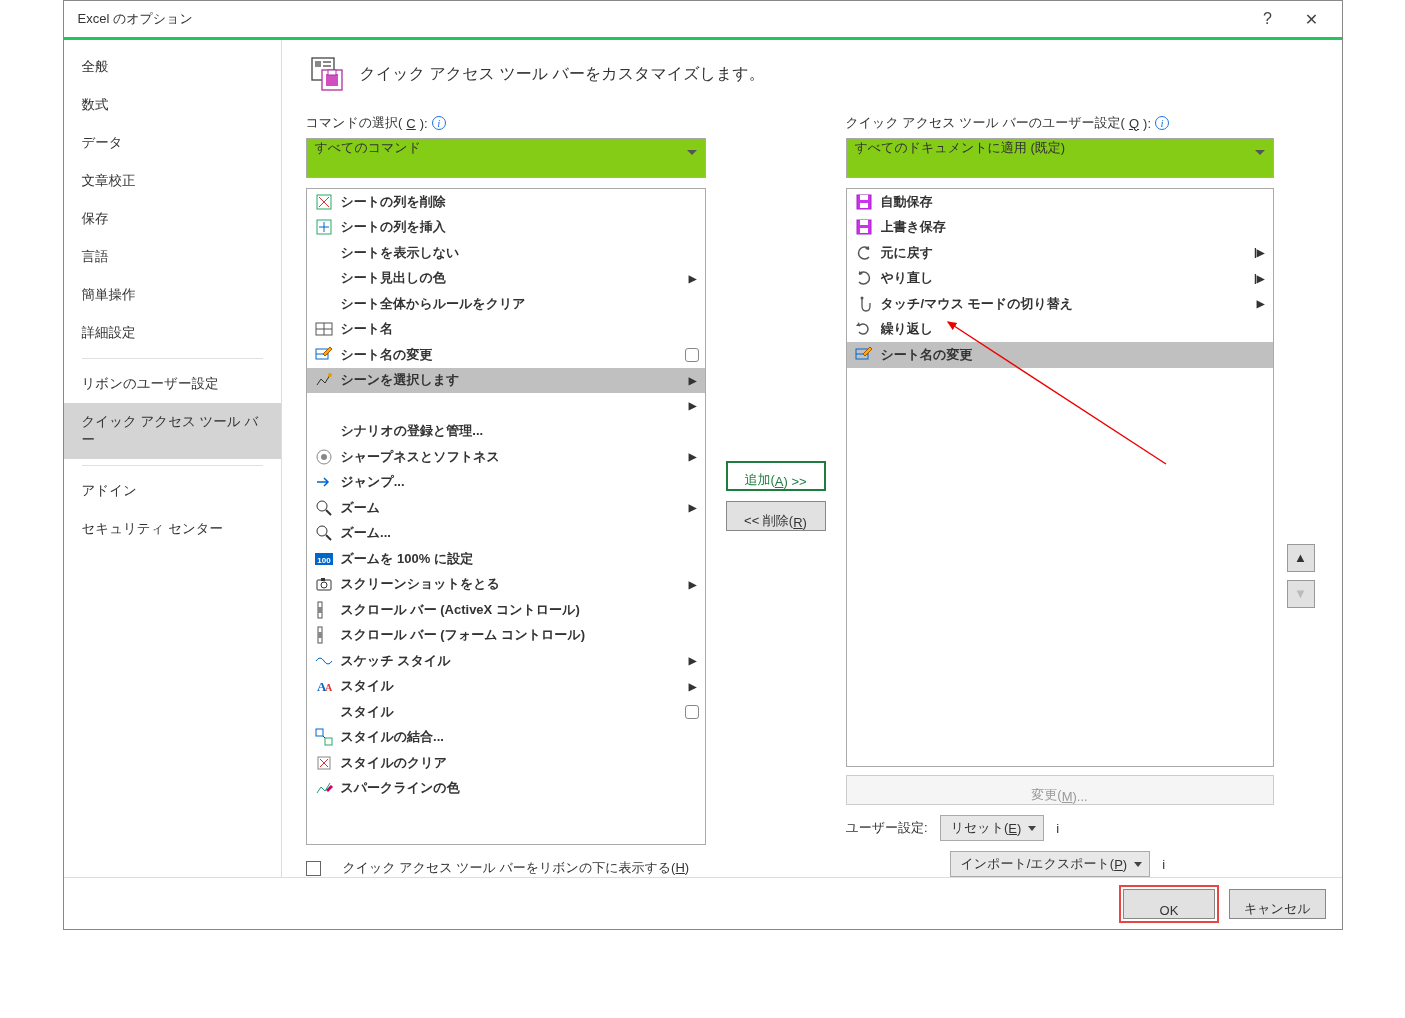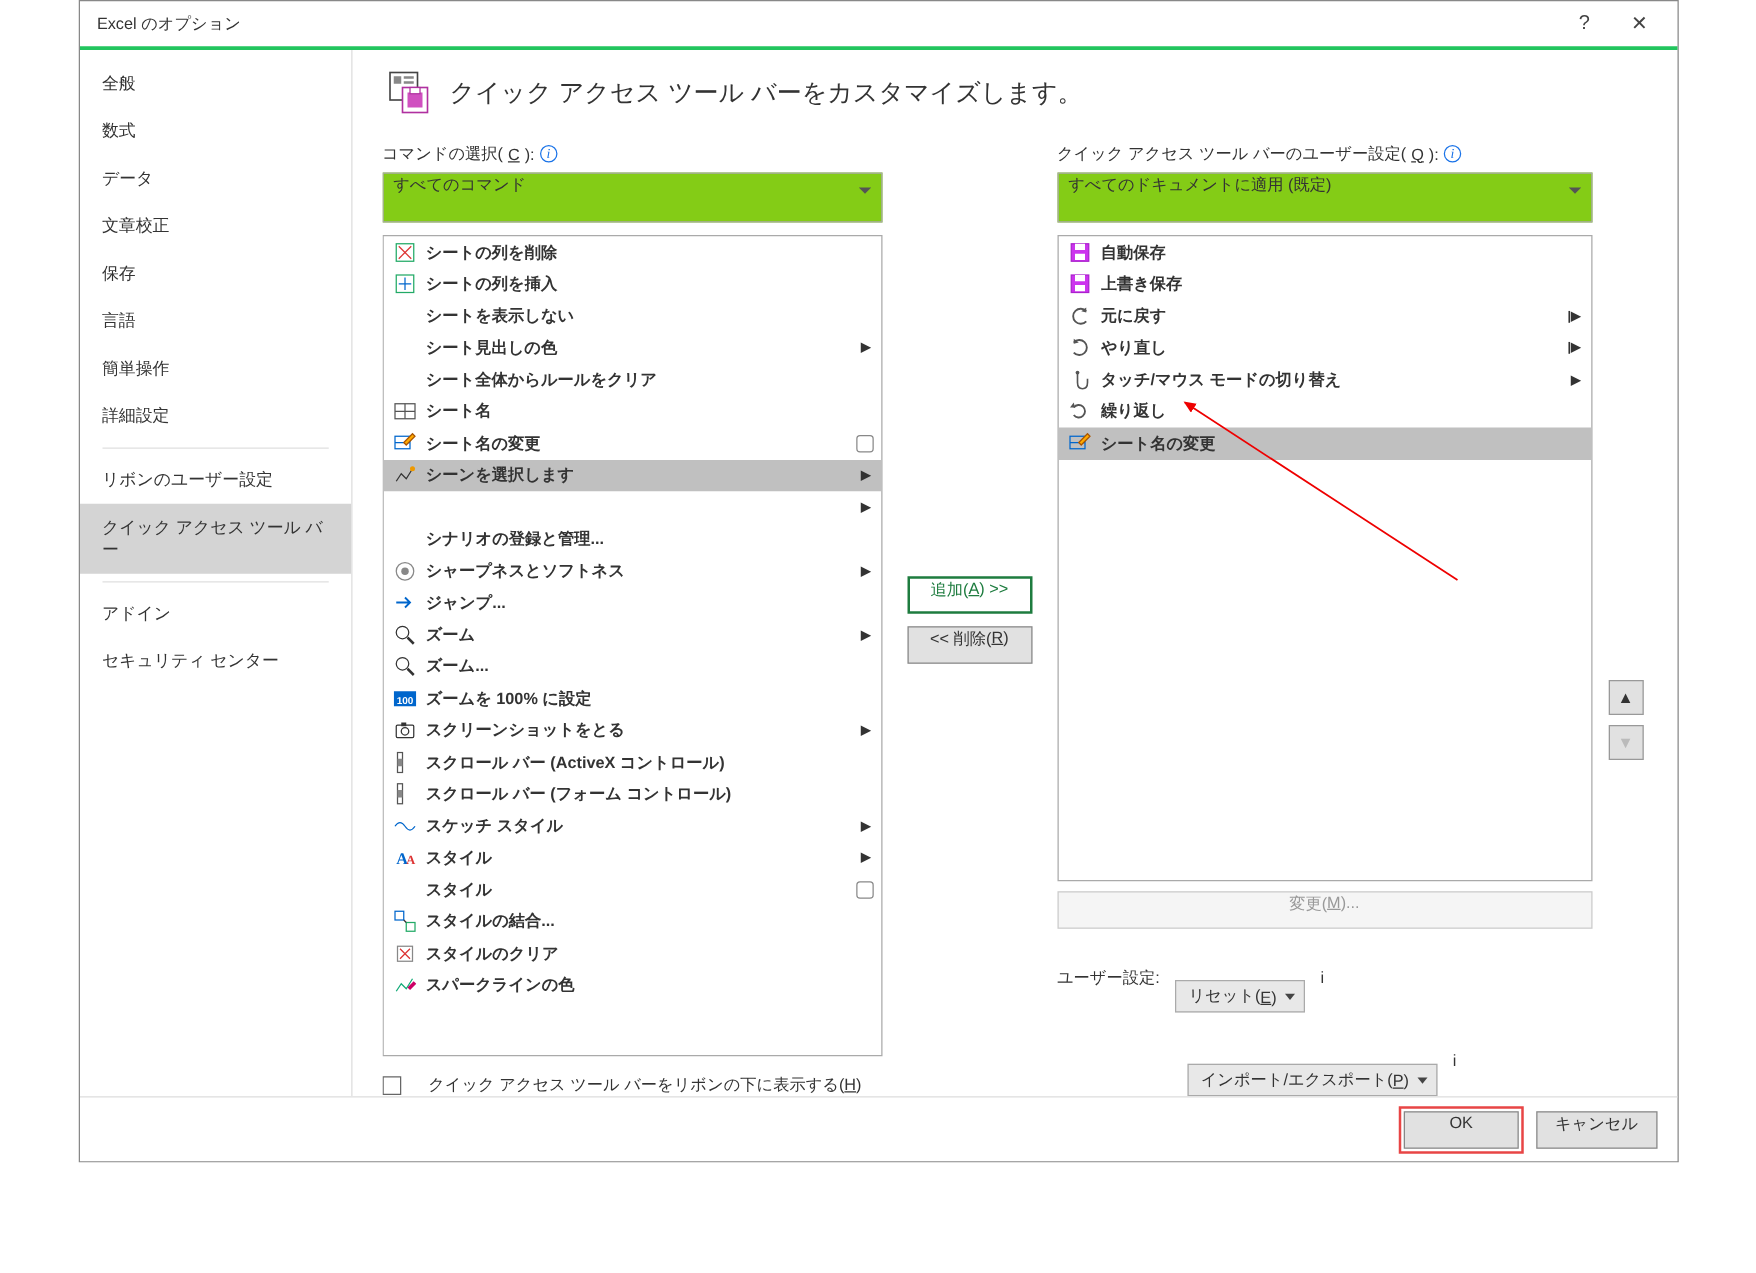--- a/index.html
+++ b/index.html
@@ -7,51 +7,51 @@
 .window { width: 1280px; height: 930px; border: 1px solid #888; background: #fff; display: flex; flex-direction: column; margin: 0 auto; }
 .titlebar { height: 36px; display: flex; align-items: center; padding: 0 8px 0 14px; }
 .titlebar .title { flex: 1; font-size: 13px; }
 .titlebar .tbtn { width: 44px; height: 30px; display: flex; align-items: center; justify-content: center; font-size: 16px; color: #444; cursor: pointer; }
 .body { flex: 1; display: flex; border-top: 3px solid #22c55e; overflow: hidden; }
 .sidebar { width: 218px; border-right: 1px solid #ddd; background: #fff; padding-top: 8px; overflow-y: auto; }
 .sidebar-item { padding: 10px 18px; cursor: pointer; font-size: 13.5px; }
 .sidebar-item.sel { background: #d4d4d4; }
 .divider { height: 1px; background: #e0e0e0; margin: 6px 18px; }
 .main { flex: 1; padding: 16px 24px 0 24px; display: flex; flex-direction: column; overflow: hidden; }
-.heading { display: flex; align-items: center; gap: 14px; font-size: 20px; margin-bottom: 22px; margin-left: 4px; }
+.heading { display: flex; align-items: center; gap: 14px; font-size: 16px; margin-bottom: 22px; margin-left: 4px; }
 .heading-icon { width: 36px; height: 36px; position: relative; }
 .heading-icon svg { width: 36px; height: 36px; }
 .cols { flex: 1; display: flex; gap: 10px; overflow: hidden; }
 .col { display: flex; flex-direction: column; }
 .colL { width: 400px; }
 .colM { width: 120px; align-items: center; justify-content: center; gap: 10px; }
 .colR { flex: 1; }
 .colArrows { width: 34px; align-items: center; justify-content: center; gap: 8px; padding-top: 160px; }
 .label-row { font-size: 13px; margin-bottom: 6px; display: flex; align-items: center; gap: 4px; }
 .label-row .info { color: #1a73e8; font-size: 11px; border: 1px solid #1a73e8; border-radius: 50%; width: 14px; height: 14px; display: inline-flex; align-items: center; justify-content: center; font-family: Georgia, serif; font-style: italic; }
 .under { text-decoration: underline; }
 .dropdown { height: 40px; border: 1px solid #aaa; background: #84cc16; display: flex; align-items: flex-start; padding: 0 8px; cursor: pointer; position: relative; font-size: 13px; margin-bottom: 10px; }
 .dropdown::after { content: ""; position: absolute; right: 8px; top: 11px; border-left: 5px solid transparent; border-right: 5px solid transparent; border-top: 5px solid #555; }
 .listbox { flex: 1; border: 1px solid #aaa; overflow-y: scroll; background: #fff; position: relative; }
 .li-row { height: 25.5px; display: flex; align-items: center; padding: 0 6px; cursor: pointer; position: relative; font-weight: bold; }
 .li-row.sel { background: #c0c0c0; }
 .li-row .ico { width: 22px; height: 20px; margin-right: 6px; display: flex; align-items: center; justify-content: center; font-size: 13px; }
 .li-row .txt { flex: 1; white-space: nowrap; overflow: hidden; text-overflow: ellipsis; }
 .li-row .sub { position: absolute; right: 8px; font-size: 10px; color: #333; }
 .li-row .seg { position: absolute; right: 6px; width: 14px; height: 14px; border: 1px solid #888; border-radius: 3px; }
-.btn { height: 30px; border: 1px solid #888; background: #e1e1e1; padding: 0 14px; display: flex; align-items: flex-start; justify-content: center; cursor: pointer; font-size: 13px; min-width: 100px; }
+.btn { height: 30px; border: 1px solid #888; background: #e1e1e1; padding: 0 14px; display: flex; align-items: flex-end; justify-content: center; cursor: pointer; font-size: 13px; min-width: 100px; }
 .btn.green { border: 2px solid #1e7c3f; background: #fff; color: #1e7c3f; font-weight: 500; }
 .btn.disabled { color: #999; border-color: #ccc; background: #f5f5f5; cursor: default; }
 .arrow-btn { width: 28px; height: 28px; border: 1px solid #999; background: #e1e1e1; display: flex; align-items: center; justify-content: center; cursor: pointer; }
 .arrow-btn.disabled { color: #bbb; }
 .below-left { margin-top: 14px; display: flex; align-items: center; gap: 22px; font-size: 13px; }
 .chk { width: 15px; height: 15px; border: 1px solid #666; background: #fff; }
 .below-right { margin-top: 8px; display: flex; flex-direction: column; gap: 10px; }
 .row-inline { display: flex; align-items: center; gap: 12px; font-size: 13px; }
-.small-dd { position: relative; height: 26px; border: 1px solid #aaa; background: #e8e8e8; padding: 0 22px 0 10px; display: inline-flex; align-items: center; cursor: pointer; margin-top: 31px; }
+.small-dd { position: relative; height: 26px; border: 1px solid #aaa; background: #e8e8e8; padding: 0 22px 0 10px; display: inline-flex; align-items: center; cursor: pointer; }
 .small-dd::after { content: ""; position: absolute; right: 7px; top: 10px; border-left: 4px solid transparent; border-right: 4px solid transparent; border-top: 5px solid #444; }
 .footer { height: 52px; border-top: 1px solid #ddd; display: flex; align-items: center; justify-content: flex-end; gap: 10px; padding: 0 16px; }
 .footer .btn { min-width: 92px; }
 .ok-wrap { border: 2px solid #e84545; padding: 2px; }
 .arrow-overlay { position: absolute; pointer-events: none; }
 
 .sv { width: 18px; height: 18px; }
 .listbox::-webkit-scrollbar { width: 18px; }
 .listbox::-webkit-scrollbar-track { background: #f0f0f0; }
 .listbox::-webkit-scrollbar-thumb { background: #c0c0c0; border: 1px solid #aaa; }

